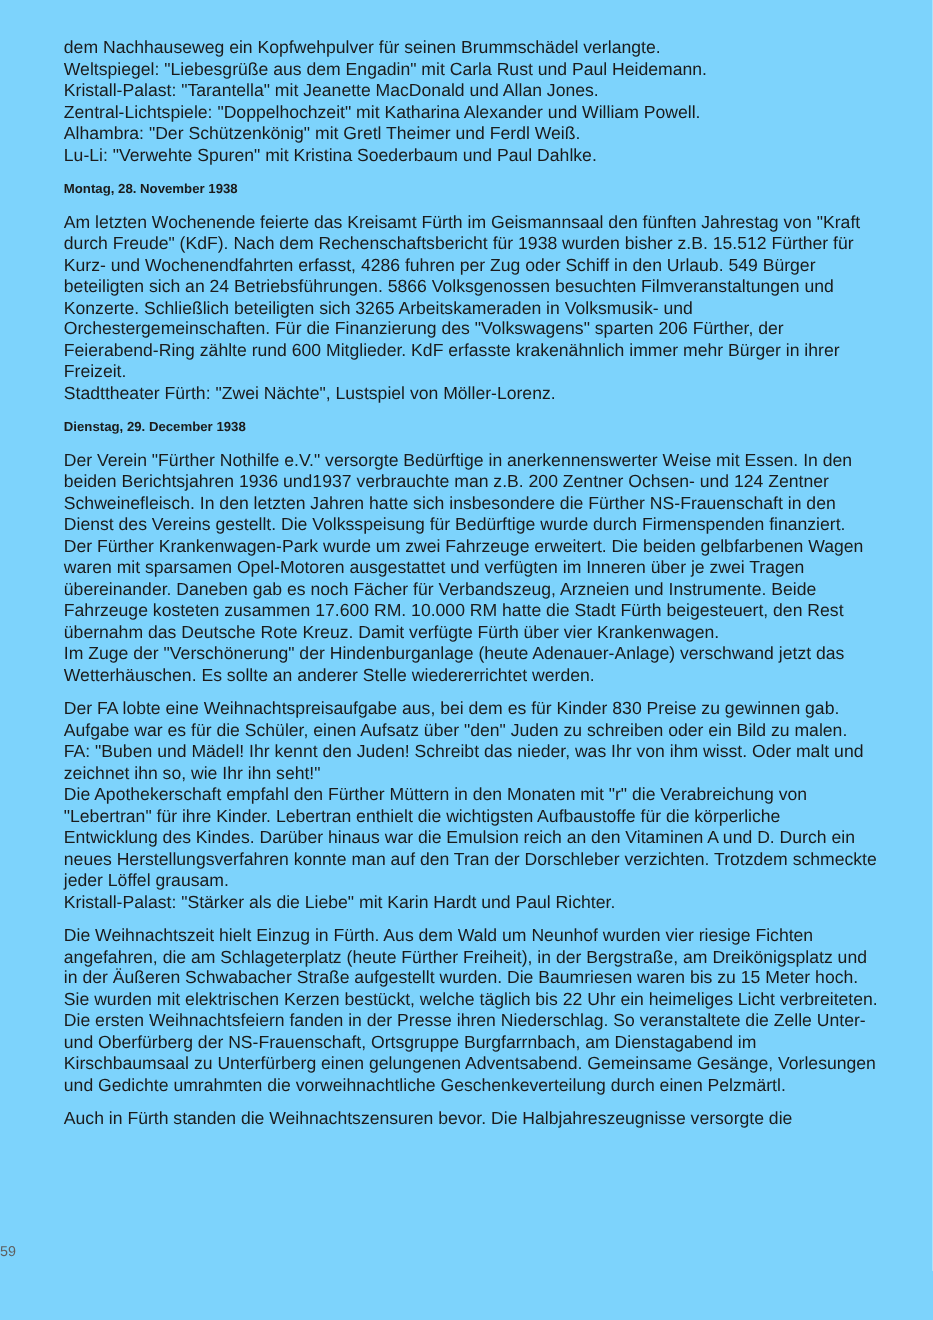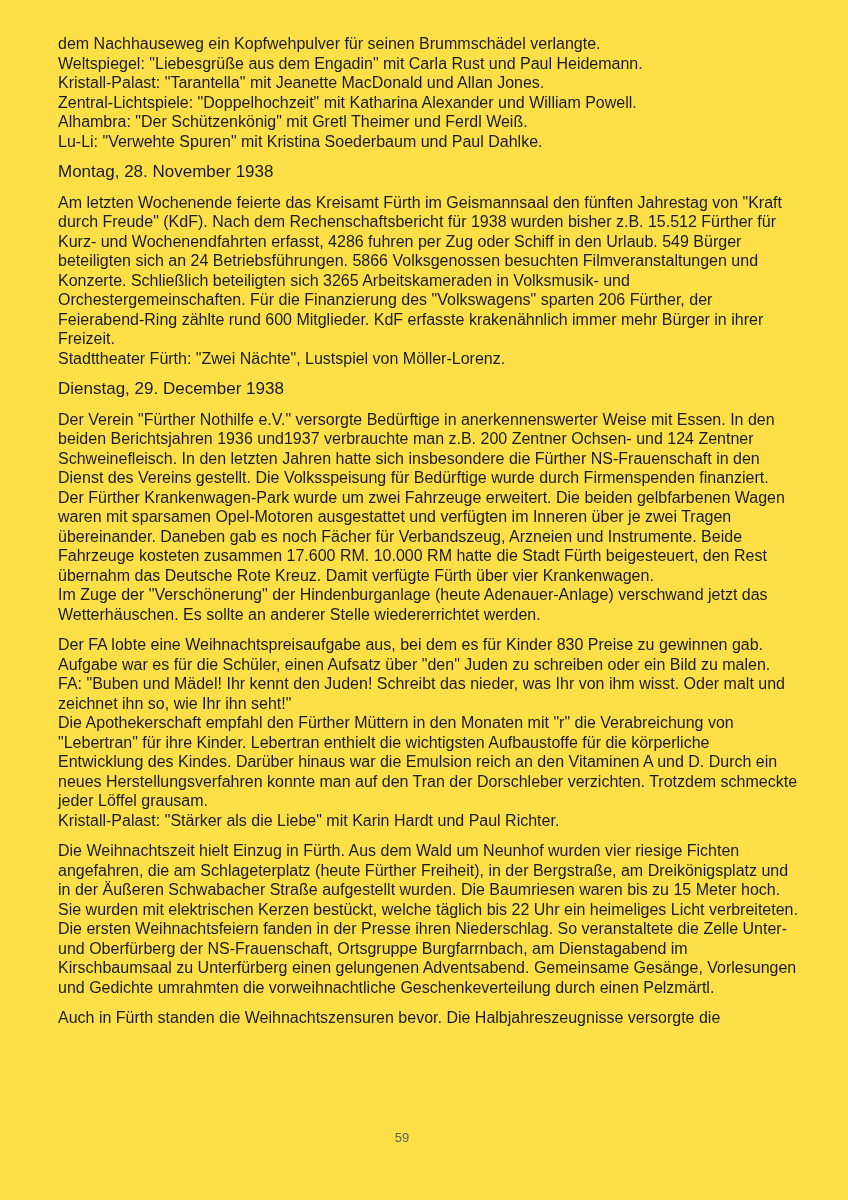--- a/index.html
+++ b/index.html
@@ -4,51 +4,50 @@
   <style>
     html, body {
       margin: 0;
       padding: 0;
       background: #ffffff;
     }
     .page {
       position: relative;
       width: 848px;
       height: 1200px;
-      background: #fde047;
+      background: #7dd3fc;
       overflow: hidden;
       font-family: "Liberation Sans", sans-serif;
     }
     .content {
       position: absolute;
       left: 58px;
       top: 34px;
       width: 742px;
       color: #1b1b1b;
       font-size: 16px;
       line-height: 19.5px;
     }
     .para {
       margin: 0 0 11px 0;
       white-space: pre-line;
     }
     .day-heading {
       margin: 0 0 11px 0;
-      font-size: 17px;
+      font-size: 12px;
       line-height: 19.5px;
-      font-weight: normal;
+      font-weight: bold;
       color: #1b1b1b;
       white-space: pre-line;
     }
     .page-footer {
       position: absolute;
-      left: 12px;
+      left: 0;
       top: 1130px;
       width: 780px;
-      text-align: center;
       font-size: 13px;
       line-height: 16px;
       color: #5f5f5f;
     }
   </style>
 </head>
 <body>
 
 <div class="page">
   <div class="content">

